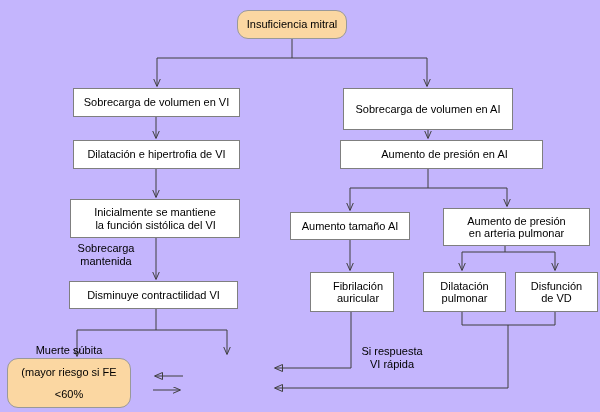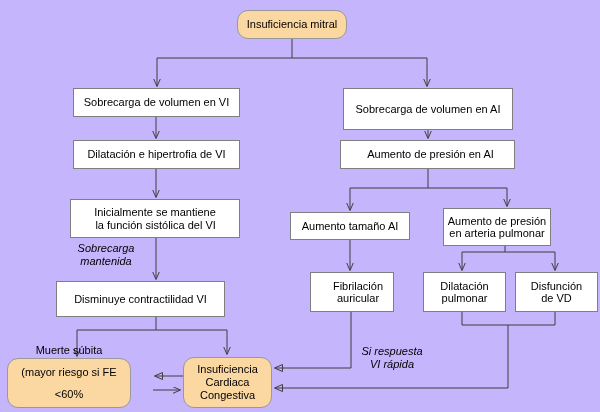--- a/index.html
+++ b/index.html
@@ -28,21 +28,20 @@
   .highlight{
     background:#fbd7a2;
     border:1px solid #999999;
     border-radius:11px;
   }
   .edge-label{
     position:absolute;
     text-align:center;
     font-size:11px;line-height:12.5px;color:#000;
     white-space:pre-line;
-    font-style:italic;
   }
 </style>
 </head>
 <body>
 
 <div class="canvas">
 
   <svg class="connectors" viewBox="0 0 600 412" xmlns="http://www.w3.org/2000/svg">
     <defs>
       <marker id="arrow" markerUnits="userSpaceOnUse" markerWidth="9" markerHeight="8" refX="7.5" refY="3.5" orient="auto">
@@ -88,37 +87,34 @@
   <div class="node process" style="left:73px;top:88px;width:167px;height:29px;">Sobrecarga de volumen en VI</div>
 
   <div class="node process" style="left:73px;top:140px;width:167px;height:29px;">Dilatación e hipertrofia de VI</div>
 
   <div class="node process" style="left:70px;top:199px;width:170px;height:39px;text-align:right;">Inicialmente se mantiene
 la función sistólica del VI</div>
 
   <div class="edge-label" style="left:66px;top:242px;width:80px;">Sobrecarga
 mantenida</div>
 
-  <div class="node process" style="left:56px;top:281px;width:169px;height:36px;">Disminuye contractilidad VI</div>
+  <div class="node process" style="left:69px;top:281px;width:169px;height:28px;">Disminuye contractilidad VI</div>
 
   <div class="node highlight" style="left:7px;top:358px;width:124px;height:50px;line-height:22px;">Muerte súbita
 (mayor riesgo si FE &lt;60%
 y/o NYHA III-IV)</div>
 
-  <div class="node highlight" style="left:183px;top:357px;width:89px;height:51px;line-height:13px;">Insuficiencia
-Cardiaca
-Congestiva</div>
 
   <div class="node process" style="left:343px;top:88px;width:170px;height:42px;">Sobrecarga de volumen en AI</div>
 
-  <div class="node process" style="left:340px;top:140px;width:175px;height:29px;padding-left:6px;">Aumento de presión en AI</div>
+  <div class="node process" style="left:340px;top:140px;width:203px;height:29px;padding-left:6px;">Aumento de presión en AI</div>
 
   <div class="node process" style="left:290px;top:212px;width:120px;height:28px;">Aumento tamaño AI</div>
 
-  <div class="node process" style="left:443px;top:208px;width:108px;height:38px;">Aumento de presión
+  <div class="node process" style="left:443px;top:208px;width:147px;height:38px;">Aumento de presión
 en arteria pulmonar</div>
 
   <div class="node process" style="left:310px;top:272px;width:84px;height:40px;padding-left:12px;">Fibrilación
 auricular</div>
 
   <div class="node process" style="left:423px;top:272px;width:83px;height:40px;">Dilatación
 pulmonar</div>
 
   <div class="node process" style="left:515px;top:272px;width:83px;height:40px;">Disfunción
 de VD</div>

